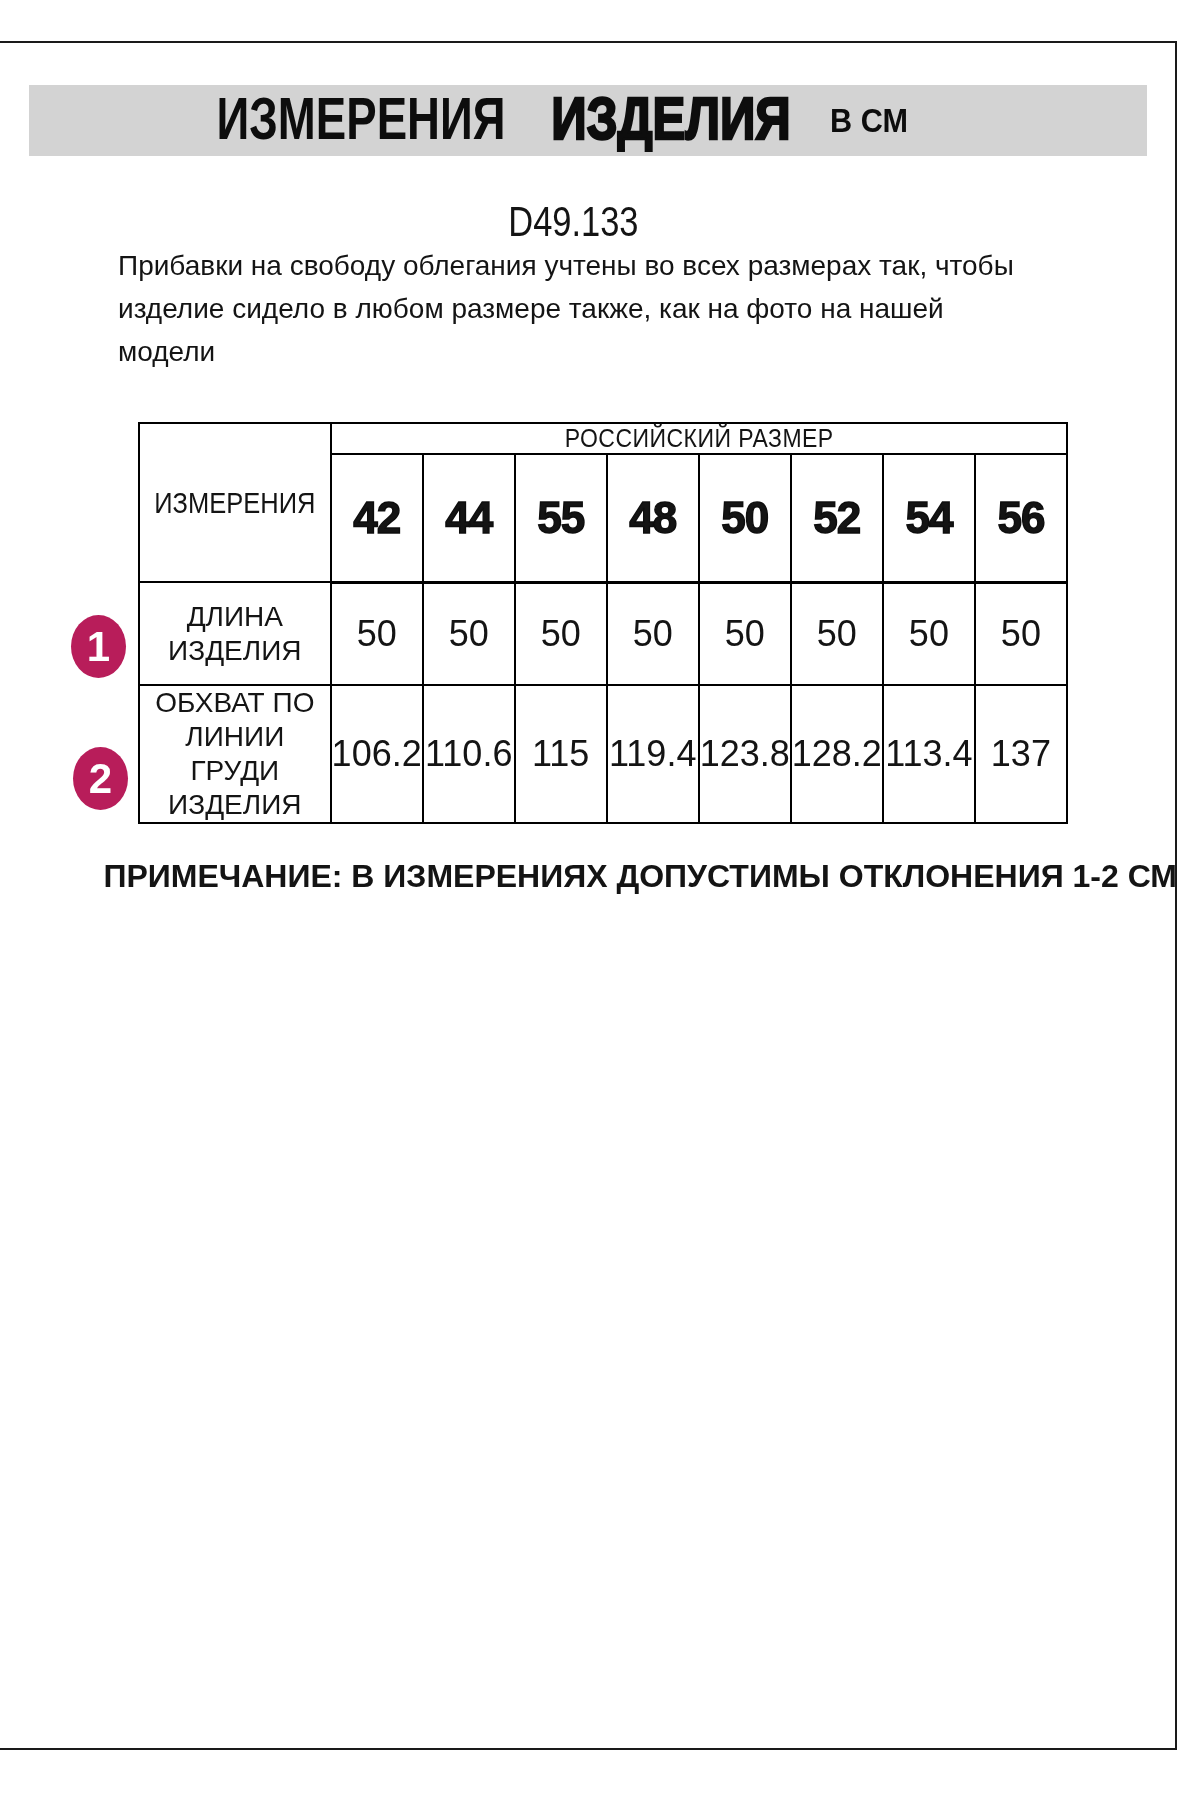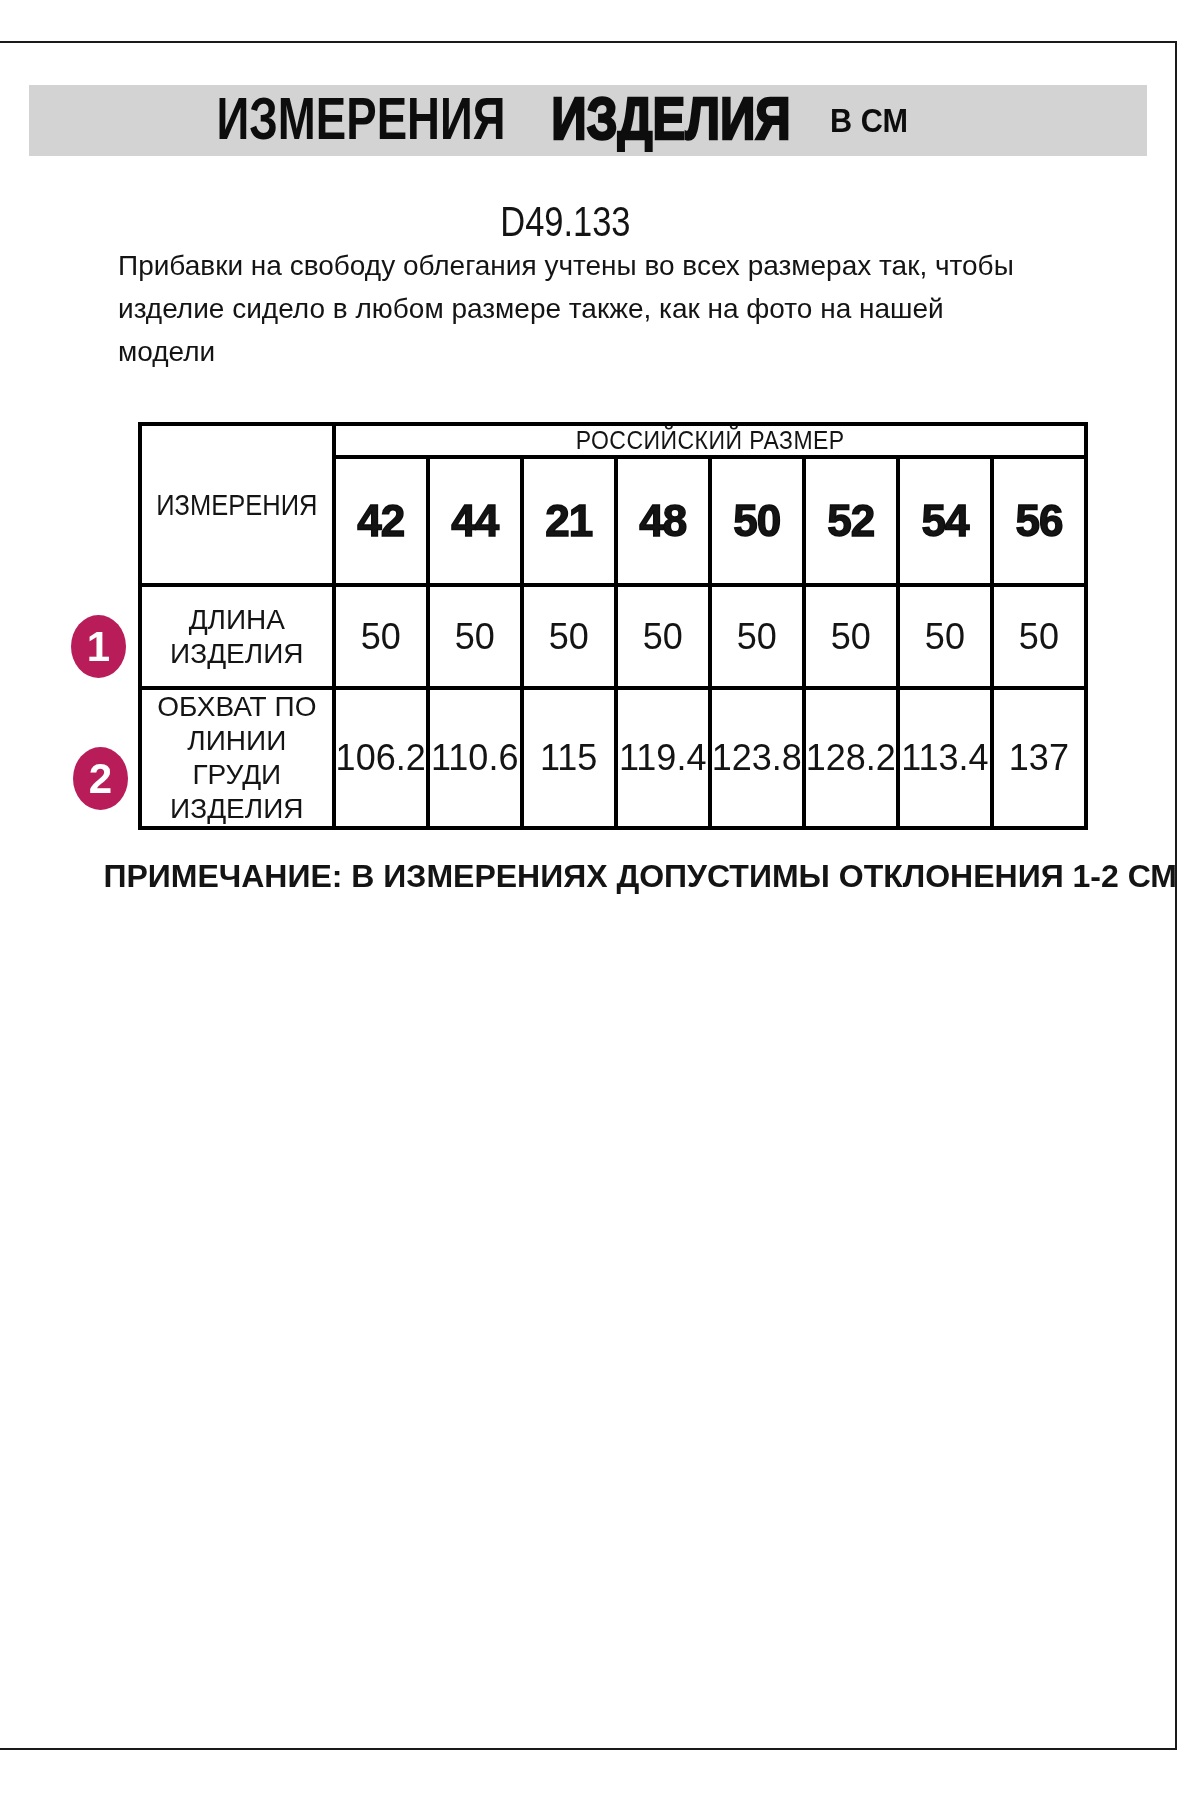--- a/index.html
+++ b/index.html
@@ -13,29 +13,29 @@
   .rule-top{position:absolute;left:0;top:41px;width:1177px;height:2px;background:#1a1a1a;}
   .rule-right{position:absolute;left:1175px;top:41px;width:2px;height:1709px;background:#1a1a1a;}
   .rule-bottom{position:absolute;left:0;top:1748px;width:1177px;height:2px;background:#1a1a1a;}
   
   .header-bar{position:absolute;left:29px;top:85px;width:1118px;height:71px;background:var(--header-bg,#d3d3d3);}
   .header-bar .word{position:absolute;top:50%;white-space:nowrap;color:#0d0d0d;}
   .w-measure{left:332px;font-size:60px;font-weight:bold;transform:translate(-50%,-54%) scaleX(0.76);}
   .w-product{left:642px;font-size:60px;font-weight:bold;-webkit-text-stroke:2.5px #0d0d0d;transform:translate(-50%,-54%) scaleX(0.82);}
   .w-units{left:840px;font-size:34px;font-weight:bold;transform:translate(-50%,-52%) scaleX(0.9);}
   
-  .product-code{position:absolute;left:8px;top:198px;width:1071px;text-align:center;font-size:42px;padding-left:22px;}
+  .product-code{position:absolute;left:16px;top:198px;width:1071px;text-align:center;font-size:42px;padding-left:22px;}
   .product-code span{transform:scaleX(0.82);}
   .description{position:absolute;left:118px;top:244px;width:940px;text-align:left;font-size:28px;line-height:43px;}
   .description .line span{transform:scaleX(0.88);white-space:nowrap;}
   
   table.size-table{
     position:absolute;left:138px;top:422px;border-collapse:collapse;table-layout:fixed;
   }
-  table.size-table td{border:4px solid #000000;text-align:center;vertical-align:middle;padding:0;overflow:visible;}
+  table.size-table td{border:2px solid #000000;text-align:center;vertical-align:middle;padding:0;overflow:visible;}
   td.corner{width:180px;}
   td.corner span{font-size:30px;white-space:nowrap;}
   tr.group-row{height:30px;}
   td.group span{font-size:25px;letter-spacing:0.5px;transform:scaleX(0.92);white-space:nowrap;}
   tr.sizes-row{height:128px;}
   tr.sizes-row td{border-bottom-width:3px;}
   td.corner{border-bottom-width:3px;}
   td.size{width:90px;font-size:44px;font-weight:bold;}
   td.size span{-webkit-text-stroke:1.4px #0d0d0d;letter-spacing:-1px;}
   tr.data-row-1{height:103px;}
@@ -97,21 +97,21 @@
       <td class="corner" rowspan="2">
         <span class="narrow">ИЗМЕРЕНИЯ</span>
       </td>
       <td class="group" colspan="8">
         <span class="narrow">РОССИЙСКИЙ РАЗМЕР</span>
       </td>
     </tr>
     <tr class="sizes-row">
       <td class="size"><span>42</span></td>
       <td class="size"><span>44</span></td>
-      <td class="size"><span>21</span></td>
+      <td class="size"><span>55</span></td>
       <td class="size"><span>48</span></td>
       <td class="size"><span>50</span></td>
       <td class="size"><span>52</span></td>
       <td class="size"><span>54</span></td>
       <td class="size"><span>56</span></td>
     </tr>
     <tr class="data-row-1">
       <td class="rowlabel"><span>ДЛИНА ИЗДЕЛИЯ</span></td>
       <td class="val"><span>50</span></td>
       <td class="val"><span>50</span></td>

